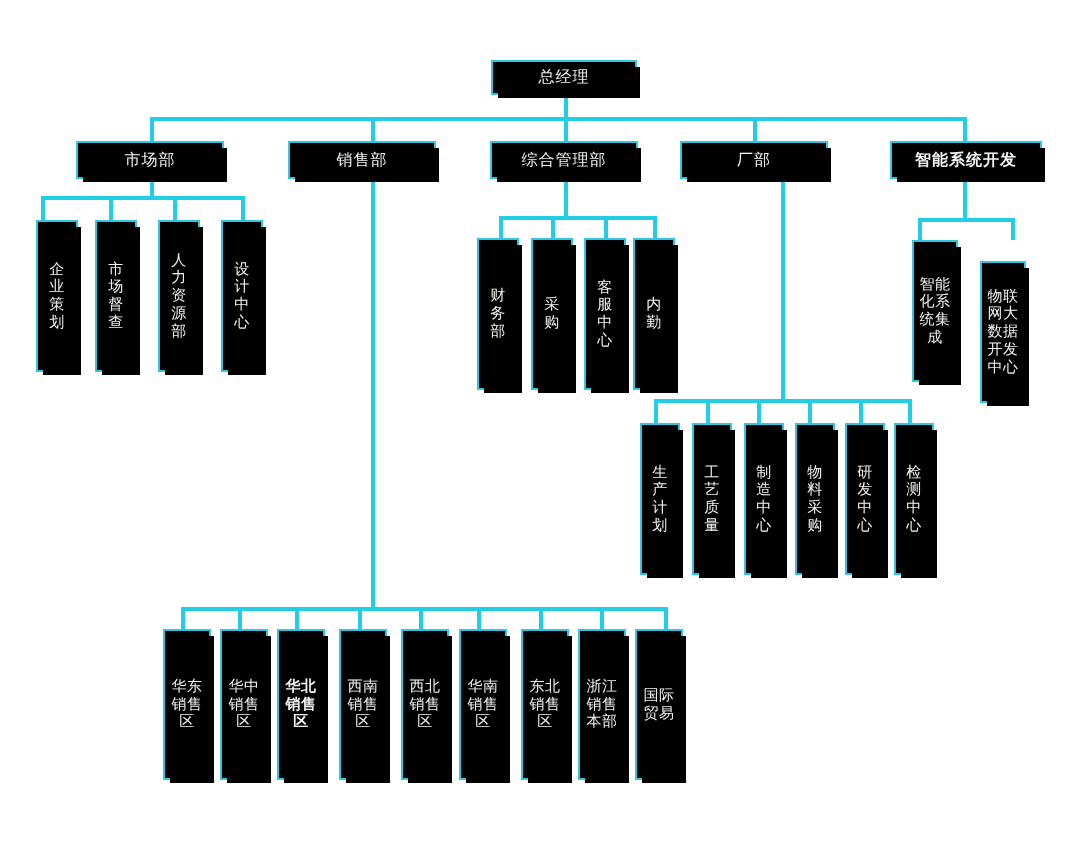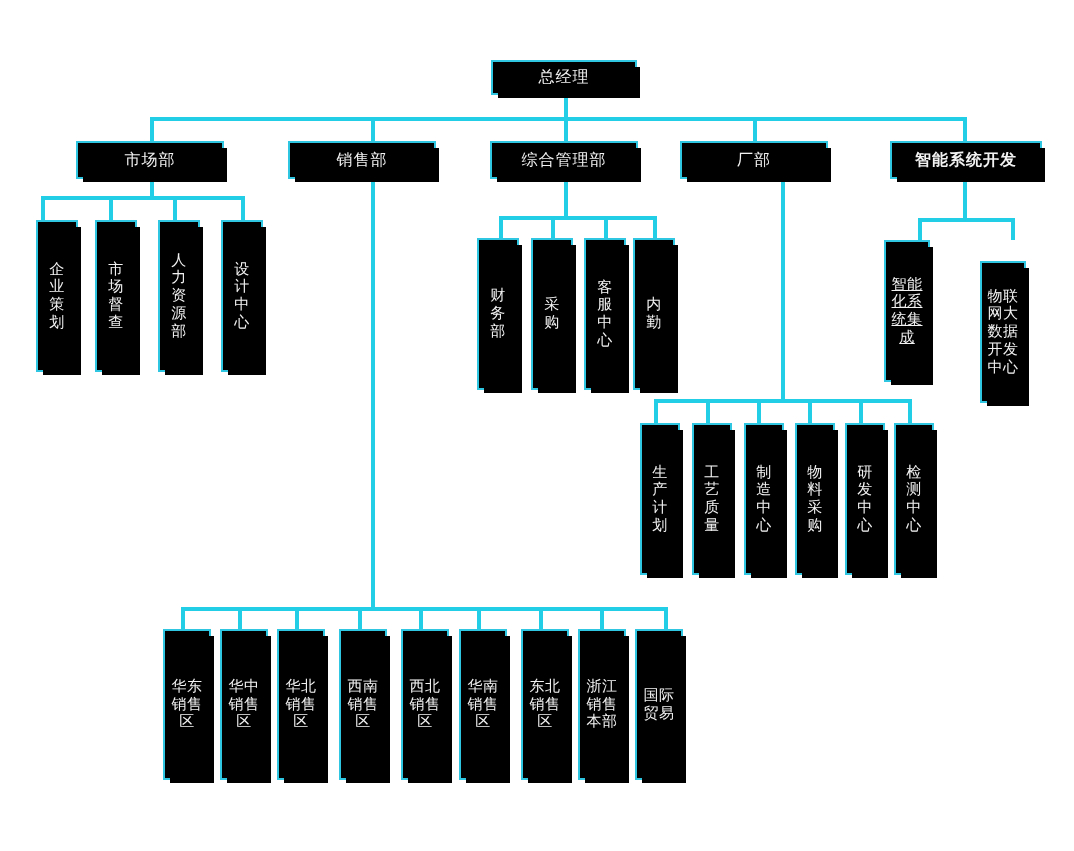--- a/index.html
+++ b/index.html
@@ -182,21 +182,21 @@
     <span class="label">客
 服
 中
 心</span>
   </div>
   <div class="node vert" style="left:633px; top:238px; width:42px; height:152px;">
     <span class="label">内
 勤</span>
   </div>
 
-  <div class="node vert" style="left:884px; top:240px; width:46px; height:142px;text-decoration:underline;">
+  <div class="node vert" style="left:912px; top:240px; width:46px; height:142px;">
     <span class="label">智能
 化系
 统集
 成</span>
   </div>
   <div class="node vert" style="left:980px; top:240px; width:46px; height:142px;margin-top:21px;">
     <span class="label">物联
 网大
 数据
 开发
@@ -243,21 +243,21 @@
   <div class="node vert" style="left:163px; top:629px; width:48px; height:151px;">
     <span class="label">华东
 销售
 区</span>
   </div>
   <div class="node vert" style="left:220px; top:629px; width:48px; height:151px;">
     <span class="label">华中
 销售
 区</span>
   </div>
-  <div class="node vert" style="left:277px; top:629px; width:48px; height:151px;">
+  <div class="node vert" style="left:277px; top:629px; width:48px; height:151px;font-weight:bold;">
     <span class="label">华北
 销售
 区</span>
   </div>
   <div class="node vert" style="left:339px; top:629px; width:48px; height:151px;justify-content:center;">
     <span class="label">西南
 销售
 区</span>
   </div>
   <div class="node vert" style="left:401px; top:629px; width:48px; height:151px;">

